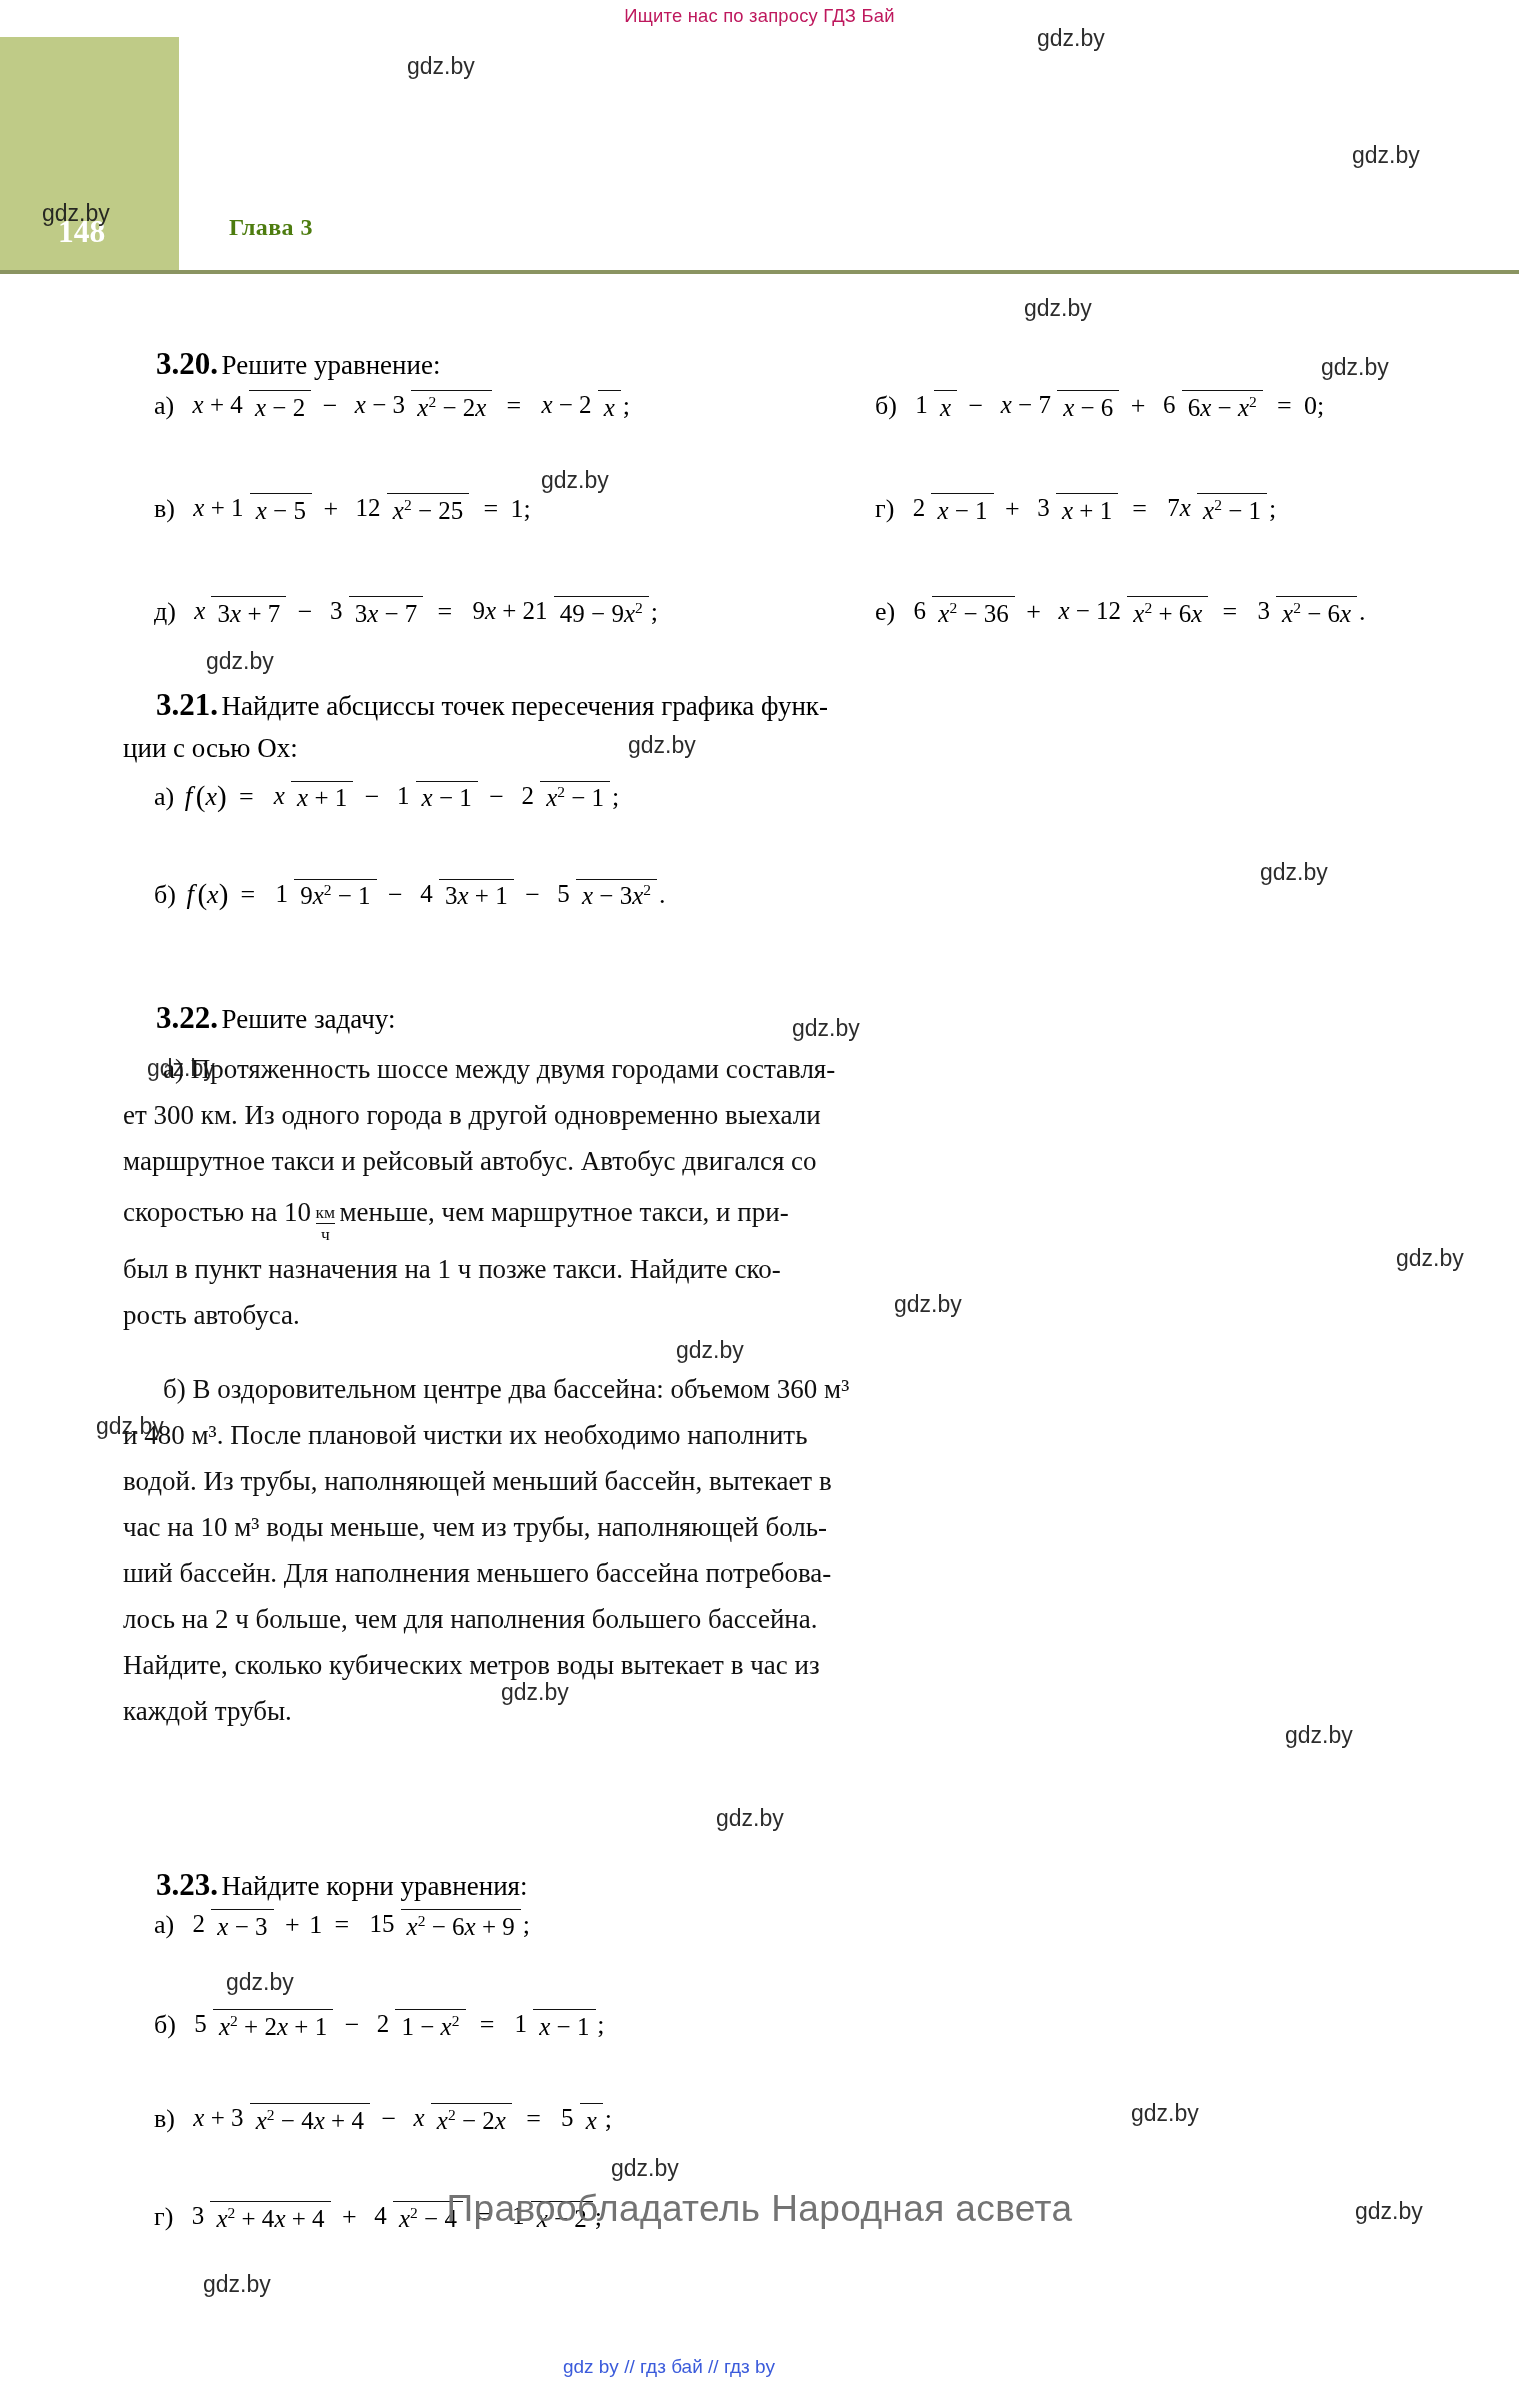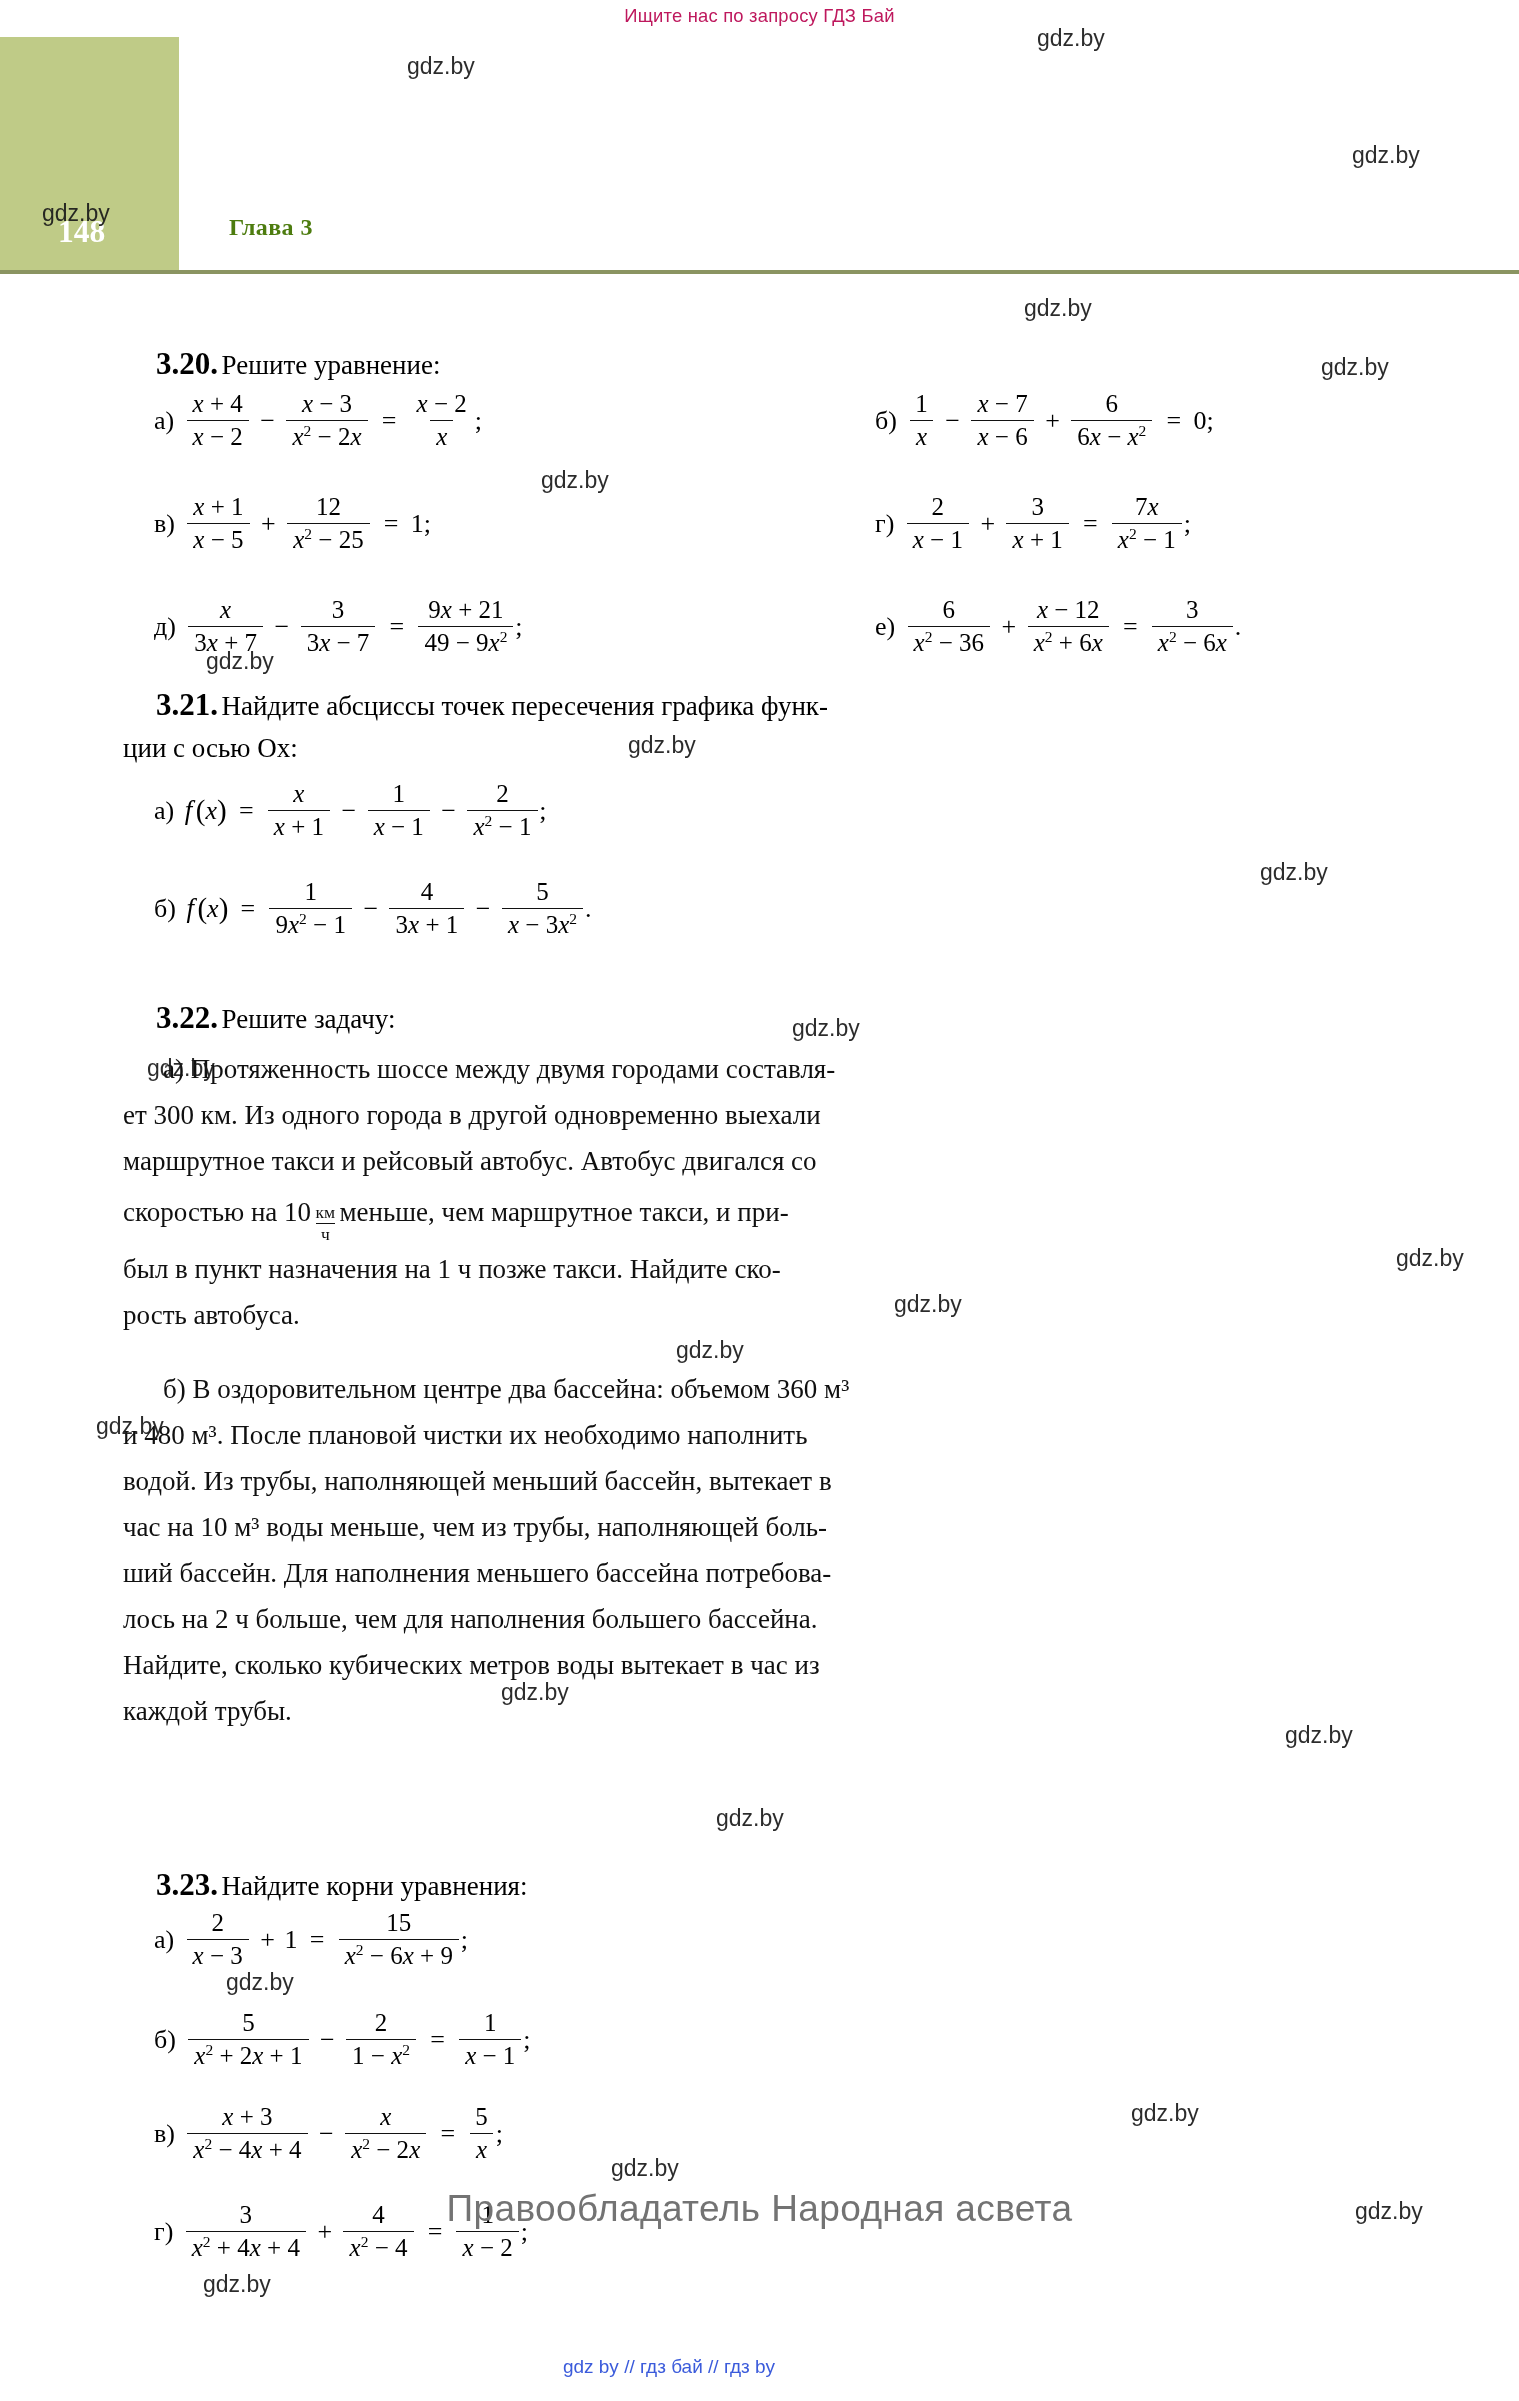--- a/index.html
+++ b/index.html
@@ -68,21 +68,21 @@
     font-size:26px;
     font-family:"Liberation Serif", serif;
     white-space:nowrap;
     display:flex;align-items:center;
   }
   .lbl{font-size:26px;margin-right:10.5px;}
   .it{font-style:italic;}
   .op{margin:0 9.6px;font-size:26px;}
   .opeq{margin:0 12.3px;font-size:26px;}
   .frac{
-    display:inline-flex;flex-direction:column;align-items:center;
+    display:inline-flex;flex-direction:row;align-items:center;
     vertical-align:middle;margin:0 1.8px;
   }
   .frac .num{padding:0 6.1px 1.8px 6.1px;font-size:25px;line-height:28px;}
   .frac .den{padding:2.6px 6.1px 0 6.1px;font-size:25px;line-height:28px;border-top:1.8px solid #121212;}
   .frac .den, .frac .num{display:block;text-align:center;}
   sup{font-size:.62em;vertical-align:super;line-height:0;}
   .term{font-size:26px;}
   .fn{font-size:27px;font-style:italic;margin-right:3.5px;}
   .paren{font-size:29px;}
   

